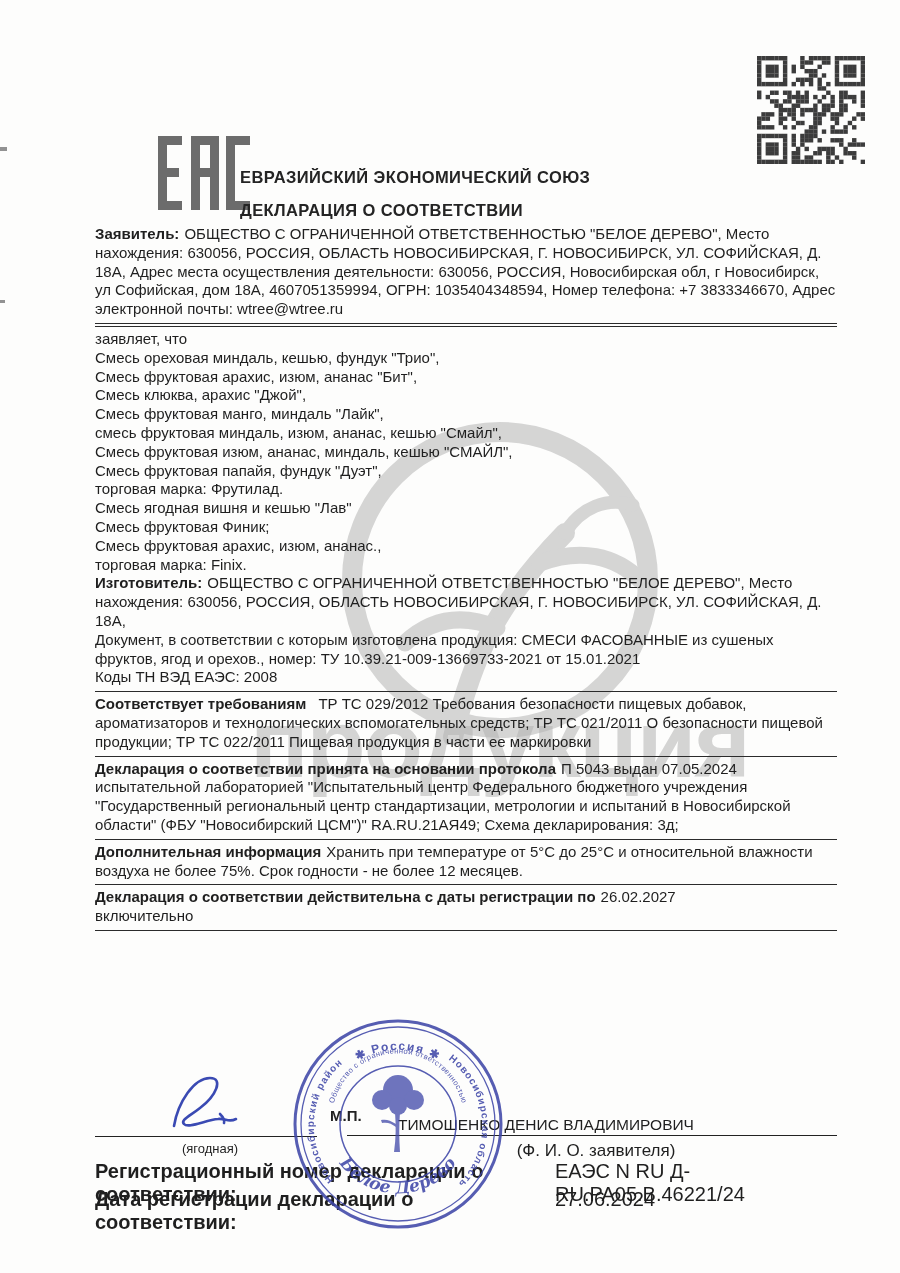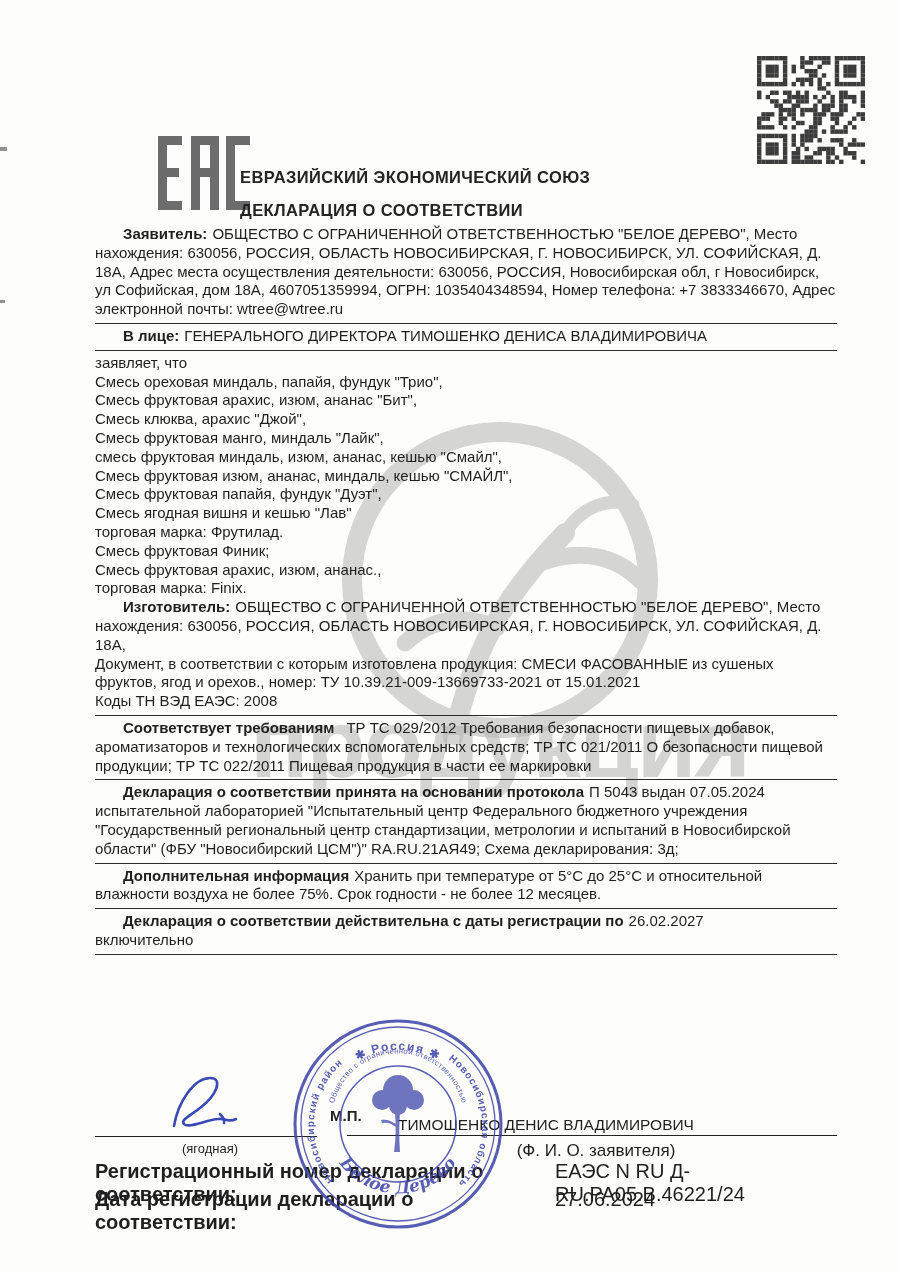--- a/index.html
+++ b/index.html
@@ -24,21 +24,21 @@
   .wm-tagline{
     position:absolute;left:305px;top:783px;z-index:1;
     font-size:24px;letter-spacing:8px;color:#c7c7c7;opacity:.75;white-space:nowrap;
   }
   
   .col{
     position:absolute;left:95px;top:224px;width:742px;z-index:2;
     font-size:15px;line-height:18.8px;
   }
   .b{font-weight:normal;}
-  .lbl{font-weight:bold;margin-right:5px;margin-left:28px;}
+  .lbl{font-weight:bold;margin-right:5px;}
   .hr{border-top:1.6px solid #2b2b2b;height:0;margin:2px 0 2px 0;}
   .sec{padding:1px 0 2px 0;}
   
   .sig{position:absolute;left:150px;top:1068px;z-index:2;}
   .line-left{position:absolute;left:95px;top:1136px;width:222px;border-top:1.6px solid #222;z-index:2;}
   .line-right{position:absolute;left:347px;top:1135px;width:490px;border-top:1.6px solid #222;z-index:2;}
   .cap-sign{position:absolute;left:150px;top:1141px;width:120px;text-align:center;font-size:13px;z-index:2;}
   .cap-fio{position:absolute;left:516px;top:1141px;width:160px;text-align:center;font-size:17px;z-index:2;}
   .mp{position:absolute;left:330px;top:1107px;font-size:15px;font-weight:bold;color:#222;z-index:2;}
   .fio{position:absolute;left:398px;top:1116px;font-size:15.5px;z-index:2;text-align:center;}
@@ -393,36 +393,33 @@
     <div class="title-line second">ДЕКЛАРАЦИЯ О СООТВЕТСТВИИ</div>
   </div>
 
   <div class="col">
 
     <div class="sec">
       <span class="lbl">Заявитель:</span><span>ОБЩЕСТВО С ОГРАНИЧЕННОЙ ОТВЕТСТВЕННОСТЬЮ "БЕЛОЕ ДЕРЕВО", Место нахождения: 630056, РОССИЯ, ОБЛАСТЬ НОВОСИБИРСКАЯ, Г. НОВОСИБИРСК, УЛ. СОФИЙСКАЯ, Д. 18А, Адрес места осуществления деятельности: 630056, РОССИЯ, Новосибирская обл, г Новосибирск, ул Софийская, дом 18А, 4607051359994, ОГРН: 1035404348594, Номер телефона: +7 3833346670, Адрес электронной почты: wtree@wtree.ru</span>
     </div>
     <div class="hr"></div>
 
-    <div class="sec">
-      <span class="lbl">В лице:</span><span>ГЕНЕРАЛЬНОГО ДИРЕКТОРА ТИМОШЕНКО ДЕНИСА ВЛАДИМИРОВИЧА</span>
-    </div>
     <div class="hr"></div>
 
     <div class="sec">
       <div class="b">заявляет, что</div>
-      <div>Смесь ореховая миндаль, папайя, фундук "Трио",</div>
+      <div>Смесь ореховая миндаль, кешью, фундук "Трио",</div>
       <div>Смесь фруктовая арахис, изюм, ананас "Бит",</div>
       <div>Смесь клюква, арахис "Джой",</div>
       <div>Смесь фруктовая манго, миндаль "Лайк",</div>
       <div>смесь фруктовая миндаль, изюм, ананас, кешью "Смайл",</div>
       <div>Смесь фруктовая изюм, ананас, миндаль, кешью "СМАЙЛ",</div>
       <div>Смесь фруктовая папайя, фундук "Дуэт",</div>
+      <div><span>торговая марка:</span> <span class="b">Фрутилад.</span></div>
       <div>Смесь ягодная вишня и кешью "Лав"</div>
-      <div><span>торговая марка:</span> <span class="b">Фрутилад.</span></div>
       <div>Смесь фруктовая Финик;</div>
       <div>Смесь фруктовая арахис, изюм, ананас.,</div>
       <div><span>торговая марка:</span> <span class="b">Finix.</span></div>
       <div><span class="lbl">Изготовитель:</span><span>ОБЩЕСТВО С ОГРАНИЧЕННОЙ ОТВЕТСТВЕННОСТЬЮ "БЕЛОЕ ДЕРЕВО", Место нахождения: 630056, РОССИЯ, ОБЛАСТЬ НОВОСИБИРСКАЯ, Г. НОВОСИБИРСК, УЛ. СОФИЙСКАЯ, Д. 18А,</span></div>
       <div>Документ, в соответствии с которым изготовлена продукция: СМЕСИ ФАСОВАННЫЕ из сушеных фруктов, ягод и орехов., номер: ТУ 10.39.21-009-13669733-2021 от 15.01.2021</div>
       <div>Коды ТН ВЭД ЕАЭС: 2008</div>
     </div>
     <div class="hr"></div>
 
     <div class="sec">

